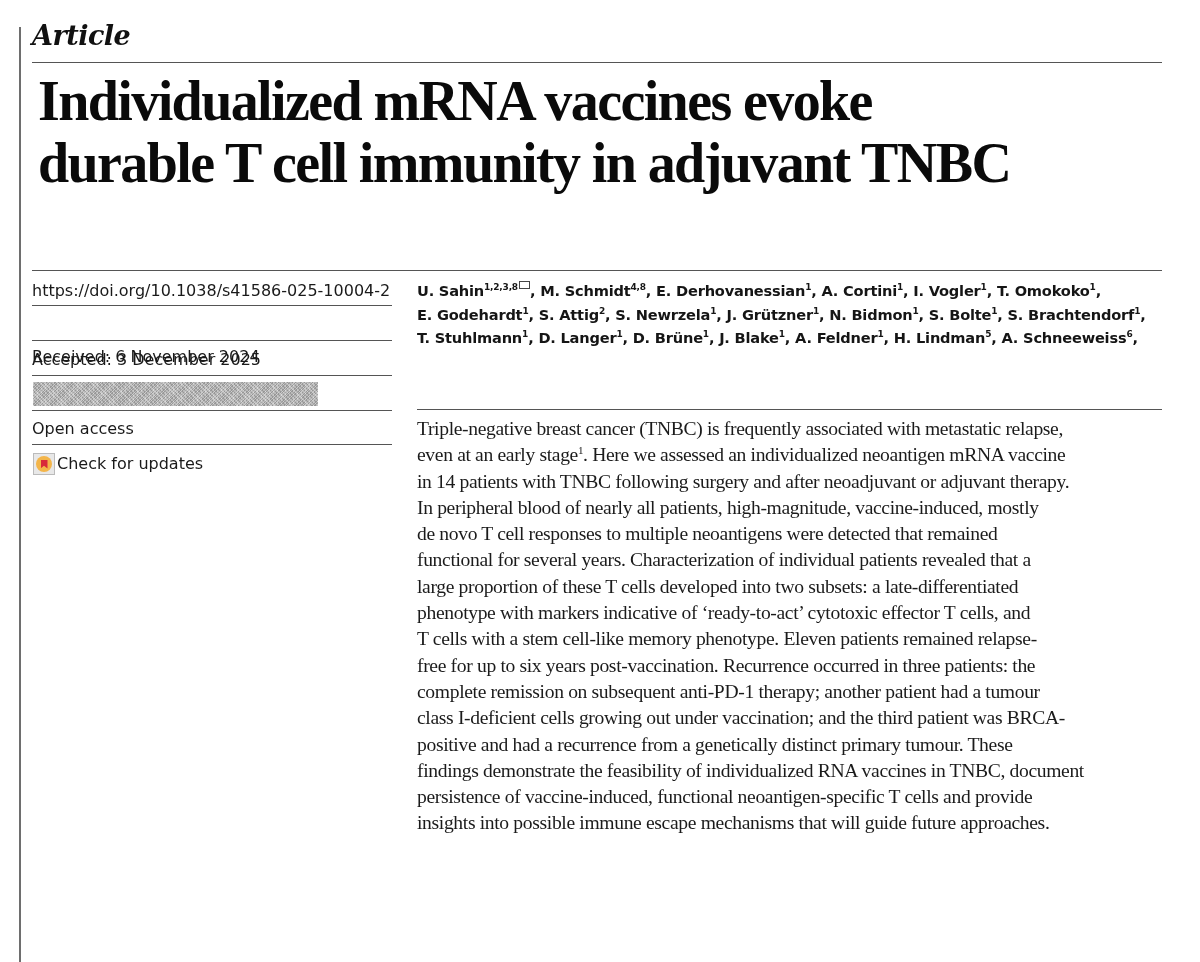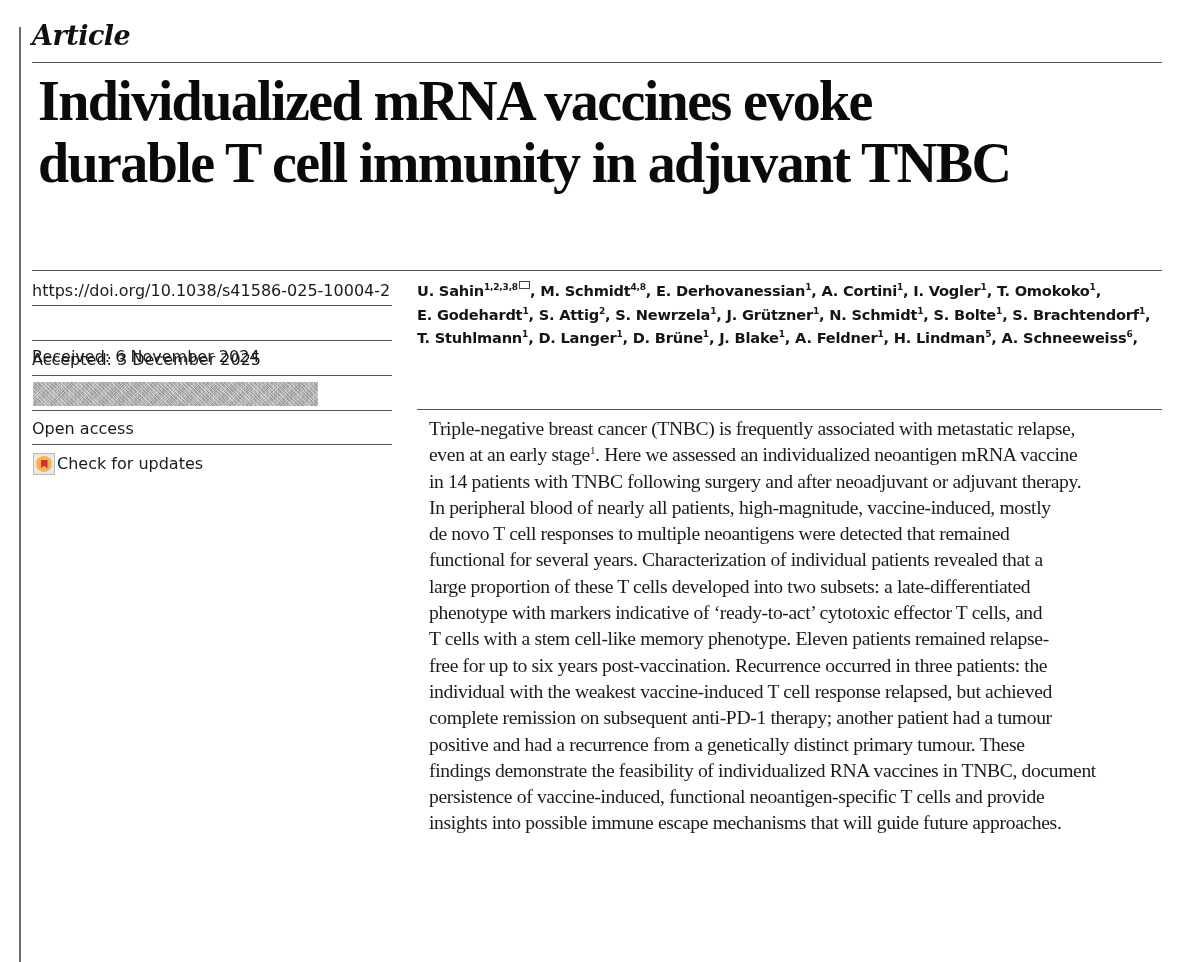--- a/index.html
+++ b/index.html
@@ -17,21 +17,21 @@
       repeating-linear-gradient(-45deg, rgba(0,0,0,0.18) 0 1px, transparent 1px 2px),
       repeating-linear-gradient(90deg, rgba(255,255,255,0.25) 0 1px, transparent 1px 4px);
   }
   .upd-icon { position: absolute; left: 33px; top: 453px; width: 22px; height: 22px; background: #e8e8e8; border: 1px solid #bbb; box-sizing: border-box; display: flex; align-items: center; justify-content: center; }
   .upd-icon .circ { width: 16px; height: 16px; border-radius: 50%; background: #f3b54a; display: flex; align-items: center; justify-content: center; }
   .upd-icon .bm { width: 7px; height: 9px; background: #d8283a; clip-path: polygon(0 0, 100% 0, 100% 100%, 50% 70%, 0 100%); }
   .authors { position: absolute; left: 417px; top: 279px; width: 750px; font-family: "DejaVu Sans", sans-serif; font-weight: bold; font-size: 14.6px; line-height: 23.5px; color: #151515; letter-spacing: -0.2px; }
   .authors sup { font-size: 9px; font-weight: bold; vertical-align: 6px; line-height: 0; }
   .mail { display: inline-block; width: 11px; height: 8px; border: 1px solid #444; box-sizing: border-box; position: relative; vertical-align: 7px; margin-left: 1px; }
   .abstract { position: absolute; left: 417px; top: 416px; width: 760px; font-family: "Liberation Serif", serif; font-size: 19.6px; line-height: 26.3px; color: #1b1b1b; letter-spacing: -0.35px; }
-  .abstract .line { display: block; white-space: nowrap; margin-left: 12px; }
+  .abstract .line { display: block; white-space: nowrap; }
   .abstract sup { font-size: 11px; vertical-align: 7px; line-height: 0; }
 </style>
 </head>
 <body>
 
 <div class="left-bar"></div>
 
 <div class="article-label">Article</div>
 <div class="rule" style="left:32px; top:62px; width:1130px;"></div>
 
@@ -59,39 +59,39 @@
   <div class="circ">
       <div class="bm"></div>
     </div>
 </div>
 
 <div class="authors">
   <div>
     <span>U. Sahin</span><sup>1,2,3,8</sup><span class="mail"></span><span>, </span><span>M. Schmidt</span><sup>4,8</sup><span>, </span><span>E. Derhovanessian</span><sup>1</sup><span>, </span><span>A. Cortini</span><sup>1</sup><span>, </span><span>I. Vogler</span><sup>1</sup><span>, </span><span>T. Omokoko</span><sup>1</sup><span>,</span>
   </div>
   <div>
-    <span>E. Godehardt</span><sup>1</sup><span>, </span><span>S. Attig</span><sup>2</sup><span>, </span><span>S. Newrzela</span><sup>1</sup><span>, </span><span>J. Grützner</span><sup>1</sup><span>, </span><span>N. Schmidt</span><sup>1</sup><span>, </span><span>S. Bolte</span><sup>1</sup><span>, </span><span>S. Brachtendorf</span><sup>1</sup><span>,</span>
+    <span>E. Godehardt</span><sup>1</sup><span>, </span><span>S. Attig</span><sup>2</sup><span>, </span><span>S. Newrzela</span><sup>1</sup><span>, </span><span>J. Grützner</span><sup>1</sup><span>, </span><span>N. Bidmon</span><sup>1</sup><span>, </span><span>S. Bolte</span><sup>1</sup><span>, </span><span>S. Brachtendorf</span><sup>1</sup><span>,</span>
   </div>
   <div>
     <span>T. Stuhlmann</span><sup>1</sup><span>, </span><span>D. Langer</span><sup>1</sup><span>, </span><span>D. Brüne</span><sup>1</sup><span>, </span><span>J. Blake</span><sup>1</sup><span>, </span><span>A. Feldner</span><sup>1</sup><span>, </span><span>H. Lindman</span><sup>5</sup><span>, </span><span>A. Schneeweiss</span><sup>6</sup><span>,</span>
   </div>
 </div>
 
 <div class="rule" style="left:417px; top:409px; width:745px;"></div>
 
 <div class="abstract">
   <span class="line">Triple-negative breast cancer (TNBC) is frequently associated with metastatic relapse,</span>
   <span class="line"><span>even at an early stage</span><sup>1</sup><span>. Here we assessed an individualized neoantigen mRNA vaccine</span></span>
   <span class="line">in 14 patients with TNBC following surgery and after neoadjuvant or adjuvant therapy.</span>
   <span class="line">In peripheral blood of nearly all patients, high-magnitude, vaccine-induced, mostly</span>
   <span class="line">de novo T cell responses to multiple neoantigens were detected that remained</span>
   <span class="line">functional for several years. Characterization of individual patients revealed that a</span>
   <span class="line">large proportion of these T cells developed into two subsets: a late-differentiated</span>
   <span class="line">phenotype with markers indicative of ‘ready-to-act’ cytotoxic effector T cells, and</span>
   <span class="line">T cells with a stem cell-like memory phenotype. Eleven patients remained relapse-</span>
   <span class="line">free for up to six years post-vaccination. Recurrence occurred in three patients: the</span>
-  <span class="line">individual with the weakest vaccine-induced T cell response relapsed, but achieved</span>
   <span class="line">complete remission on subsequent anti-PD-1 therapy; another patient had a tumour</span>
+  <span class="line">class I-deficient cells growing out under vaccination; and the third patient was BRCA-</span>
   <span class="line">positive and had a recurrence from a genetically distinct primary tumour. These</span>
   <span class="line">findings demonstrate the feasibility of individualized RNA vaccines in TNBC, document</span>
   <span class="line">persistence of vaccine-induced, functional neoantigen-specific T cells and provide</span>
   <span class="line">insights into possible immune escape mechanisms that will guide future approaches.</span>
 </div>
 
 </body></html>

